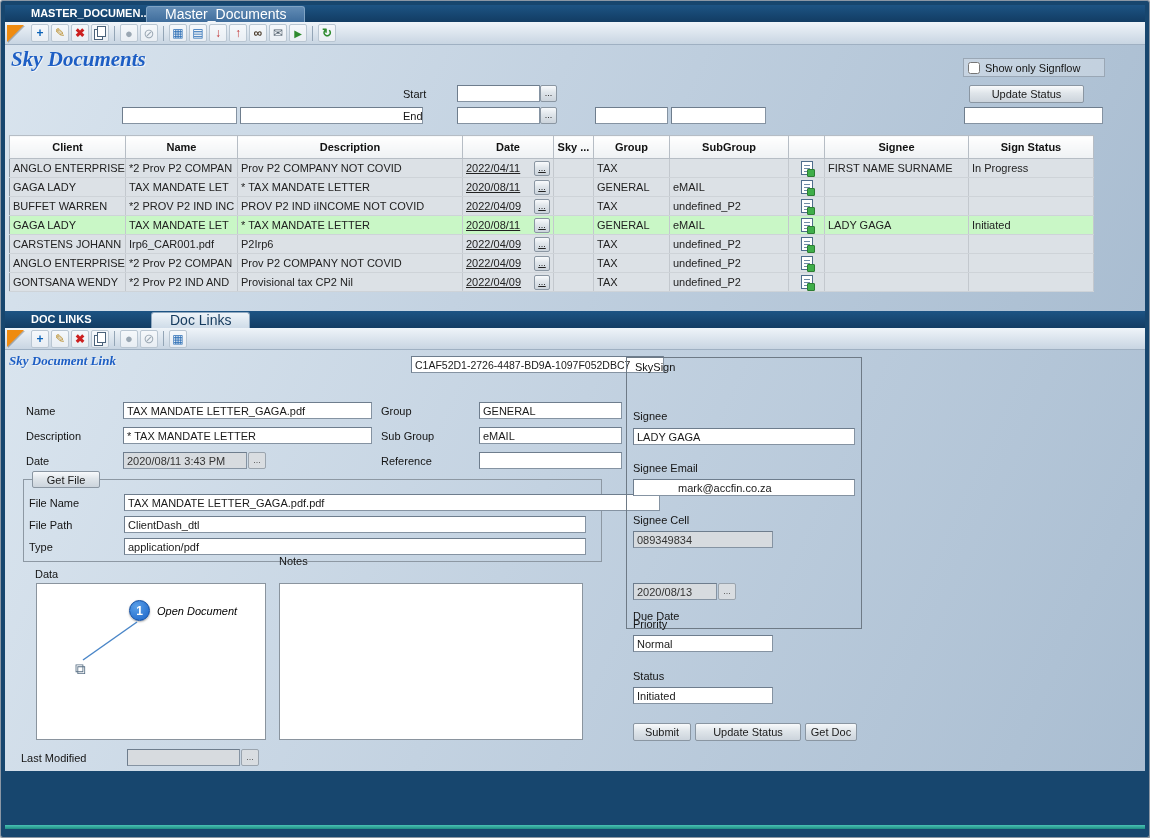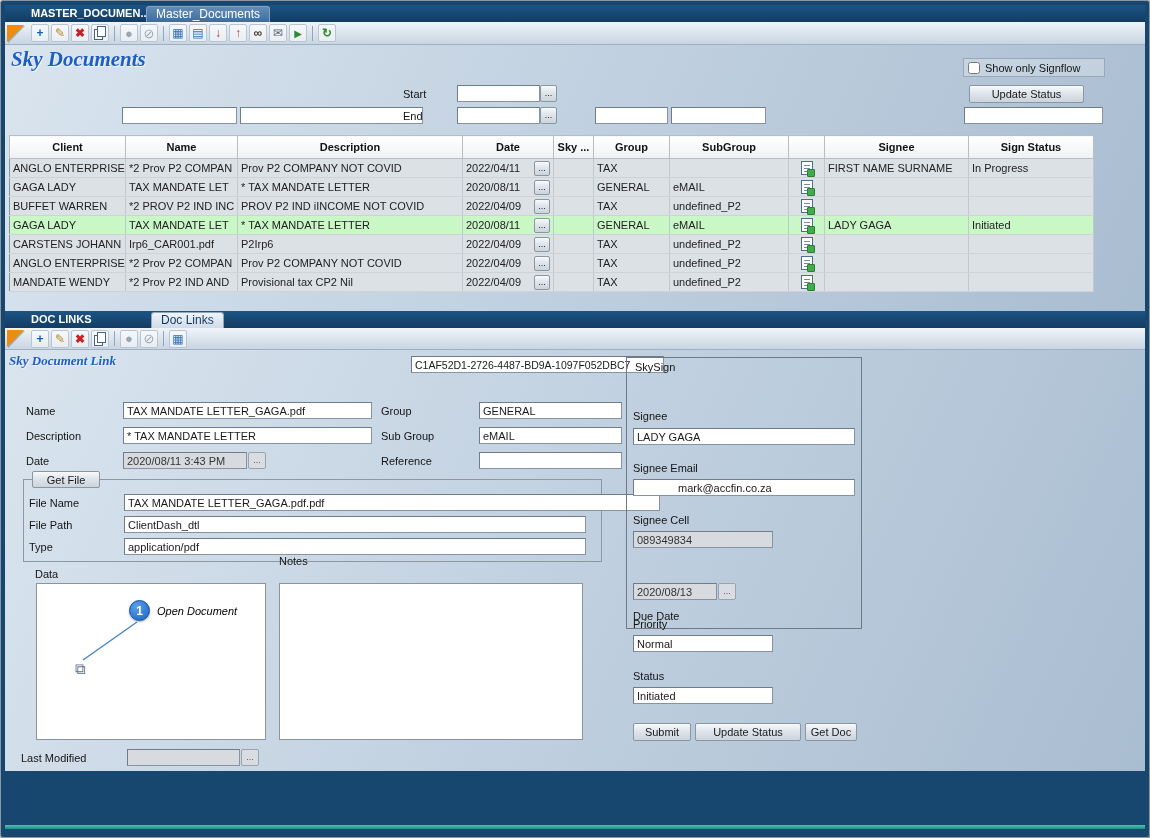--- a/index.html
+++ b/index.html
@@ -6,21 +6,21 @@
   body { background:#e2e2e2; font-family:"Liberation Sans", sans-serif; }
   .window {
     position:relative; width:1150px; height:838px; margin:0 auto;
     background:#17466e; border:1px solid #8b97a5; border-radius:3px;
     overflow:hidden; box-shadow:2px 2px 6px rgba(0,0,0,.45);
   }
   .a { position:absolute; }
   
   .titlebar { position:absolute; left:4px; right:4px; height:17px; background:linear-gradient(#1d5484,#123c63); }
   .tb-text { position:absolute; left:26px; top:2px; color:#fff; font-weight:bold; font-size:11px; white-space:nowrap; }
-  .tab { position:absolute; top:1px; height:16px; line-height:15px; padding:0 9px; font-size:12px; border-radius:3px 3px 0 0; white-space:nowrap; }
+  .tab { position:absolute; top:1px; height:16px; line-height:15px; padding:0 18px; font-size:14px; border-radius:3px 3px 0 0; white-space:nowrap; }
   .tab-blue { left:141px; background:linear-gradient(#628cb5,#3f6d9c); color:#fff; border:1px solid #7fa3c4; border-bottom:none; }
   .tab-light { left:146px; background:linear-gradient(#eef4f9,#cfdce8); color:#14395c; border:1px solid #8fa8c0; border-bottom:none; }
   
   .toolbar { position:absolute; left:4px; right:4px; background:linear-gradient(#eff4f9,#c8d5e2); display:flex; align-items:center; padding-left:2px; border-bottom:1px solid #9fb0c2; }
   .fold { width:0; height:0; border-top:17px solid #ef8b10; border-right:17px solid transparent; margin-right:6px; filter:drop-shadow(1px 1px 0 rgba(0,0,0,.25)); }
   .ico { width:18px; height:18px; display:inline-flex; align-items:center; justify-content:center; font-size:12px; margin:0 1px; background:rgba(255,255,255,.55); border:1px solid #b9c6d2; border-radius:2px; cursor:default; }
   .sep { width:1px; height:15px; background:#93a5b6; margin:0 4px; }
   .ic-new{color:#0b62b8;font-weight:bold} .ic-edit{color:#b5851a} .ic-del{color:#cc2020;font-weight:bold}
   .ic-accept{color:#9aa7b3;font-size:13px} .ic-cancel{color:#9aa7b3;font-size:13px}
   .ic-grid{color:#2a6db5} .ic-card{color:#2a6db5} .ic-exp{color:#c03030;font-weight:bold} .ic-imp{color:#c03030;font-weight:bold}
@@ -36,21 +36,21 @@
   .btn { background:linear-gradient(#f8fafc,#dfe5ea 45%,#ccd4dc); border:1px solid #8a96a2; font:11px "Liberation Sans",sans-serif; color:#1a1a1a; text-align:center; border-radius:2px; cursor:default; }
   .btn.graybtn { background:#d9dde1; color:#555; border-color:#9aa4ae; }
   .dots { font-size:9px; line-height:9px; padding:0; }
   .signflow { position:absolute; border:1px solid #9aa7b5; background:rgba(255,255,255,.25); display:flex; align-items:center; padding:0 4px; font-size:11px; color:#141414; }
   .signflow input { width:12px; height:12px; margin-right:5px; }
   
   .grid { position:absolute; border-collapse:collapse; table-layout:fixed; background:#fff; border:1px solid #8a949e;padding-left:44px; }
   .grid th { background:linear-gradient(#ffffff,#eef1f4); border:1px solid #b6bdc5; font:bold 11px "Liberation Sans",sans-serif; height:23px; padding:0 2px; color:#111; overflow:hidden; white-space:nowrap; }
   .grid td { background:#dce1e6; border-right:1px solid #c3c8ce; border-bottom:1px solid #ced3d8; font:11px "Liberation Sans",sans-serif; height:19px; padding:0 3px; white-space:nowrap; overflow:hidden; color:#222; }
   .grid tr.highlight td { background:#c9f7c6; }
-  .dflex { display:flex; justify-content:space-between; align-items:center; height:100%; }
+  .dflex { display:flex; justify-content:space-between; align-items:center; height:100%;text-decoration:underline; }
   .row-dots { width:16px; height:15px; flex:0 0 16px; }
   .iconc { text-align:center; }
   .doc-ico { display:inline-block; width:12px; height:14px; background:#fff; border:1px solid #4f6d8c; position:relative; vertical-align:middle; }
   .doc-ico::before { content:""; position:absolute; left:2px; right:2px; top:3px; height:7px;
      background:repeating-linear-gradient(to bottom,#6f8ba6 0,#6f8ba6 1px,transparent 1px,transparent 3px); }
   .doc-ico::after { content:""; position:absolute; right:-3px; bottom:-3px; width:6px; height:6px; background:#3fae4a; border:1px solid #2d7d35; border-radius:1px; }
   
   .gbox { position:absolute; border:1px solid #8d98a3; }
   .whitebox { position:absolute; background:#fff; border:1px solid #8a949e; }
   .badge { position:absolute; width:21px; height:21px; border-radius:50%; background:radial-gradient(circle at 35% 30%,#5aa0e8,#1a63c8); color:#fff; font:bold 12px/21px "Liberation Sans",sans-serif; text-align:center; border:1px solid #0d4a9e; box-shadow:0 1px 2px rgba(0,0,0,.35); }
@@ -237,21 +237,21 @@
               </div>
             </td>
           <td></td>
           <td>TAX</td>
           <td>undefined_P2</td>
           <td class="iconc"><span class="doc-ico"></span></td>
           <td></td>
           <td></td>
         </tr>
         <tr>
-          <td>MANDATE WENDY</td>
+          <td>GONTSANA WENDY</td>
           <td>*2 Prov P2 IND AND</td>
           <td>Provisional tax CP2 Nil</td>
           <td>
               <div class="dflex">
                 <span>2022/04/09</span>
                 <button class="btn dots row-dots">...</button>
               </div>
             </td>
           <td></td>
           <td>TAX</td>

